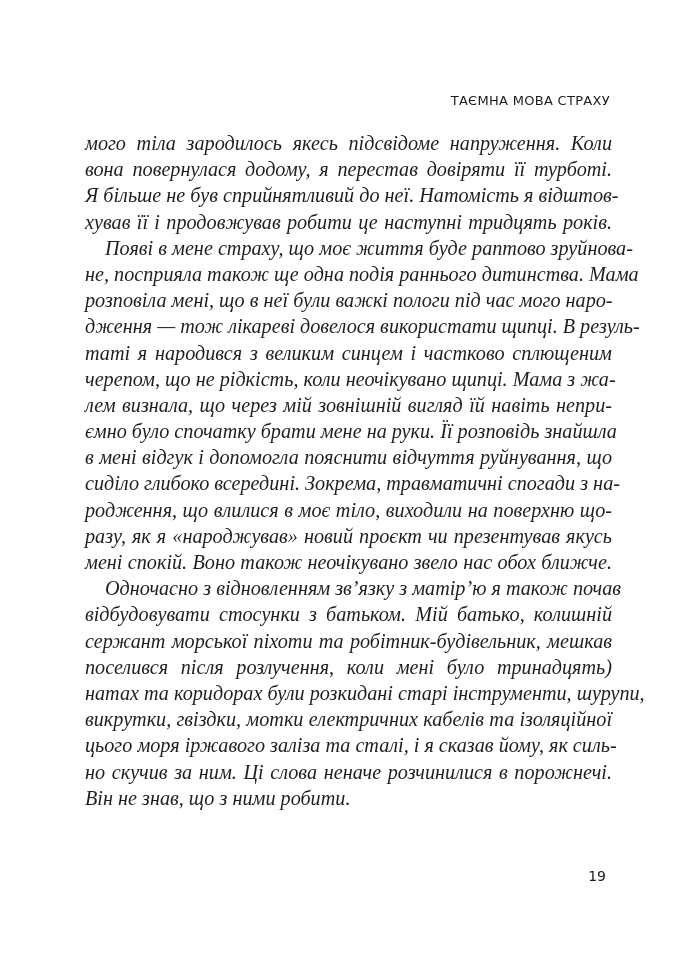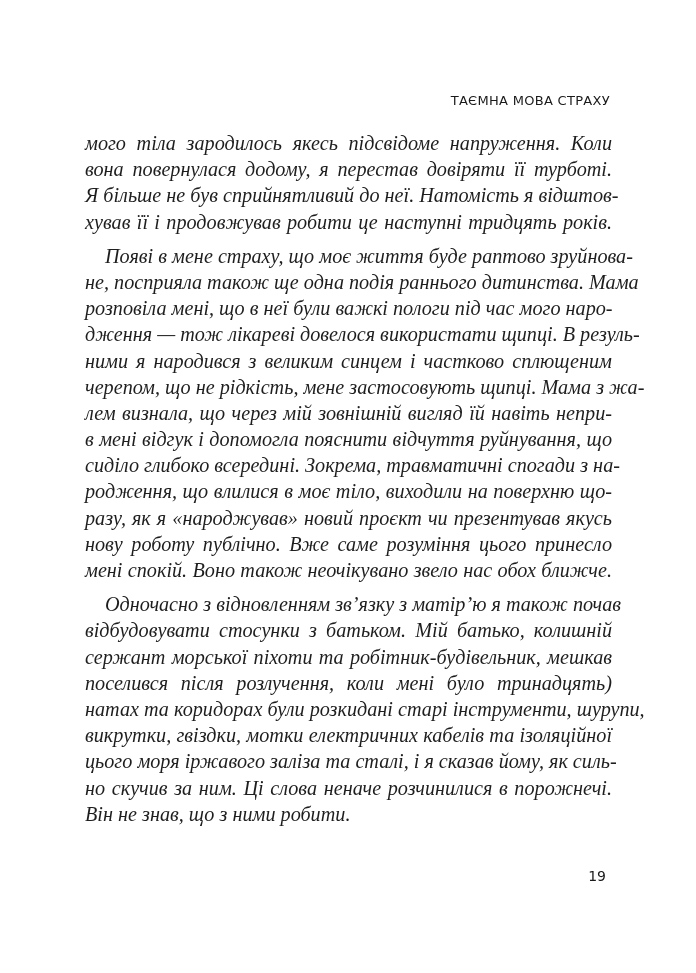--- a/index.html
+++ b/index.html
@@ -46,21 +46,20 @@
       height: 26.2px;
       white-space: nowrap;
       text-align: justify;
       text-align-last: justify;
     }
     .line.last {
       text-align-last: left;
     }
     .line.indent {
       padding-left: 20px;
-      margin-top: 8px;
     }
     .page-number {
       position: absolute;
       top: 868px;
       right: 90px;
       font-family: "DejaVu Sans", sans-serif;
       font-size: 14px;
       color: #1a1a1a;
     }
   </style>
@@ -77,28 +76,28 @@
       <span class="line">вона повернулася додому, я перестав довіряти її турботі.</span>
       <span class="line">Я більше не був сприйнятливий до неї. Натомість я відштов-</span>
       <span class="line">хував її і продовжував робити це наступні тридцять років.</span>
     </div>
 
     <div>
       <span class="line indent">Появі в мене страху, що моє життя буде раптово зруйнова-</span>
       <span class="line">не, посприяла також ще одна подія раннього дитинства. Мама</span>
       <span class="line">розповіла мені, що в неї були важкі пологи під час мого наро-</span>
       <span class="line">дження — тож лікареві довелося використати щипці. В резуль-</span>
-      <span class="line">ними я народився з великим синцем і частково сплющеним</span>
-      <span class="line">черепом, що не рідкість, мене застосовують щипці. Мама з жа-</span>
+      <span class="line">таті я народився з великим синцем і частково сплющеним</span>
+      <span class="line">черепом, що не рідкість, коли неочікувано щипці. Мама з жа-</span>
       <span class="line">лем визнала, що через мій зовнішній вигляд їй навіть непри-</span>
+      <span class="line">ємно було спочатку брати мене на руки. Її розповідь знайшла</span>
       <span class="line">в мені відгук і допомогла пояснити відчуття руйнування, що</span>
       <span class="line">сиділо глибоко всередині. Зокрема, травматичні спогади з на-</span>
       <span class="line">родження, що влилися в моє тіло, виходили на поверхню що-</span>
       <span class="line">разу, як я «народжував» новий проєкт чи презентував якусь</span>
-      <span class="line">нову роботу публічно. Вже саме розуміння цього принесло</span>
       <span class="line">мені спокій. Воно також неочікувано звело нас обох ближче.</span>
     </div>
 
     <div>
       <span class="line indent">Одночасно з відновленням зв’язку з матір’ю я також почав</span>
       <span class="line">відбудовувати стосунки з батьком. Мій батько, колишній</span>
       <span class="line">сержант морської піхоти та робітник-будівельник, мешкав</span>
       <span class="line">поселився після розлучення, коли мені було тринадцять)</span>
       <span class="line">натах та коридорах були розкидані старі інструменти, шурупи,</span>
       <span class="line">викрутки, гвіздки, мотки електричних кабелів та ізоляційної</span>

